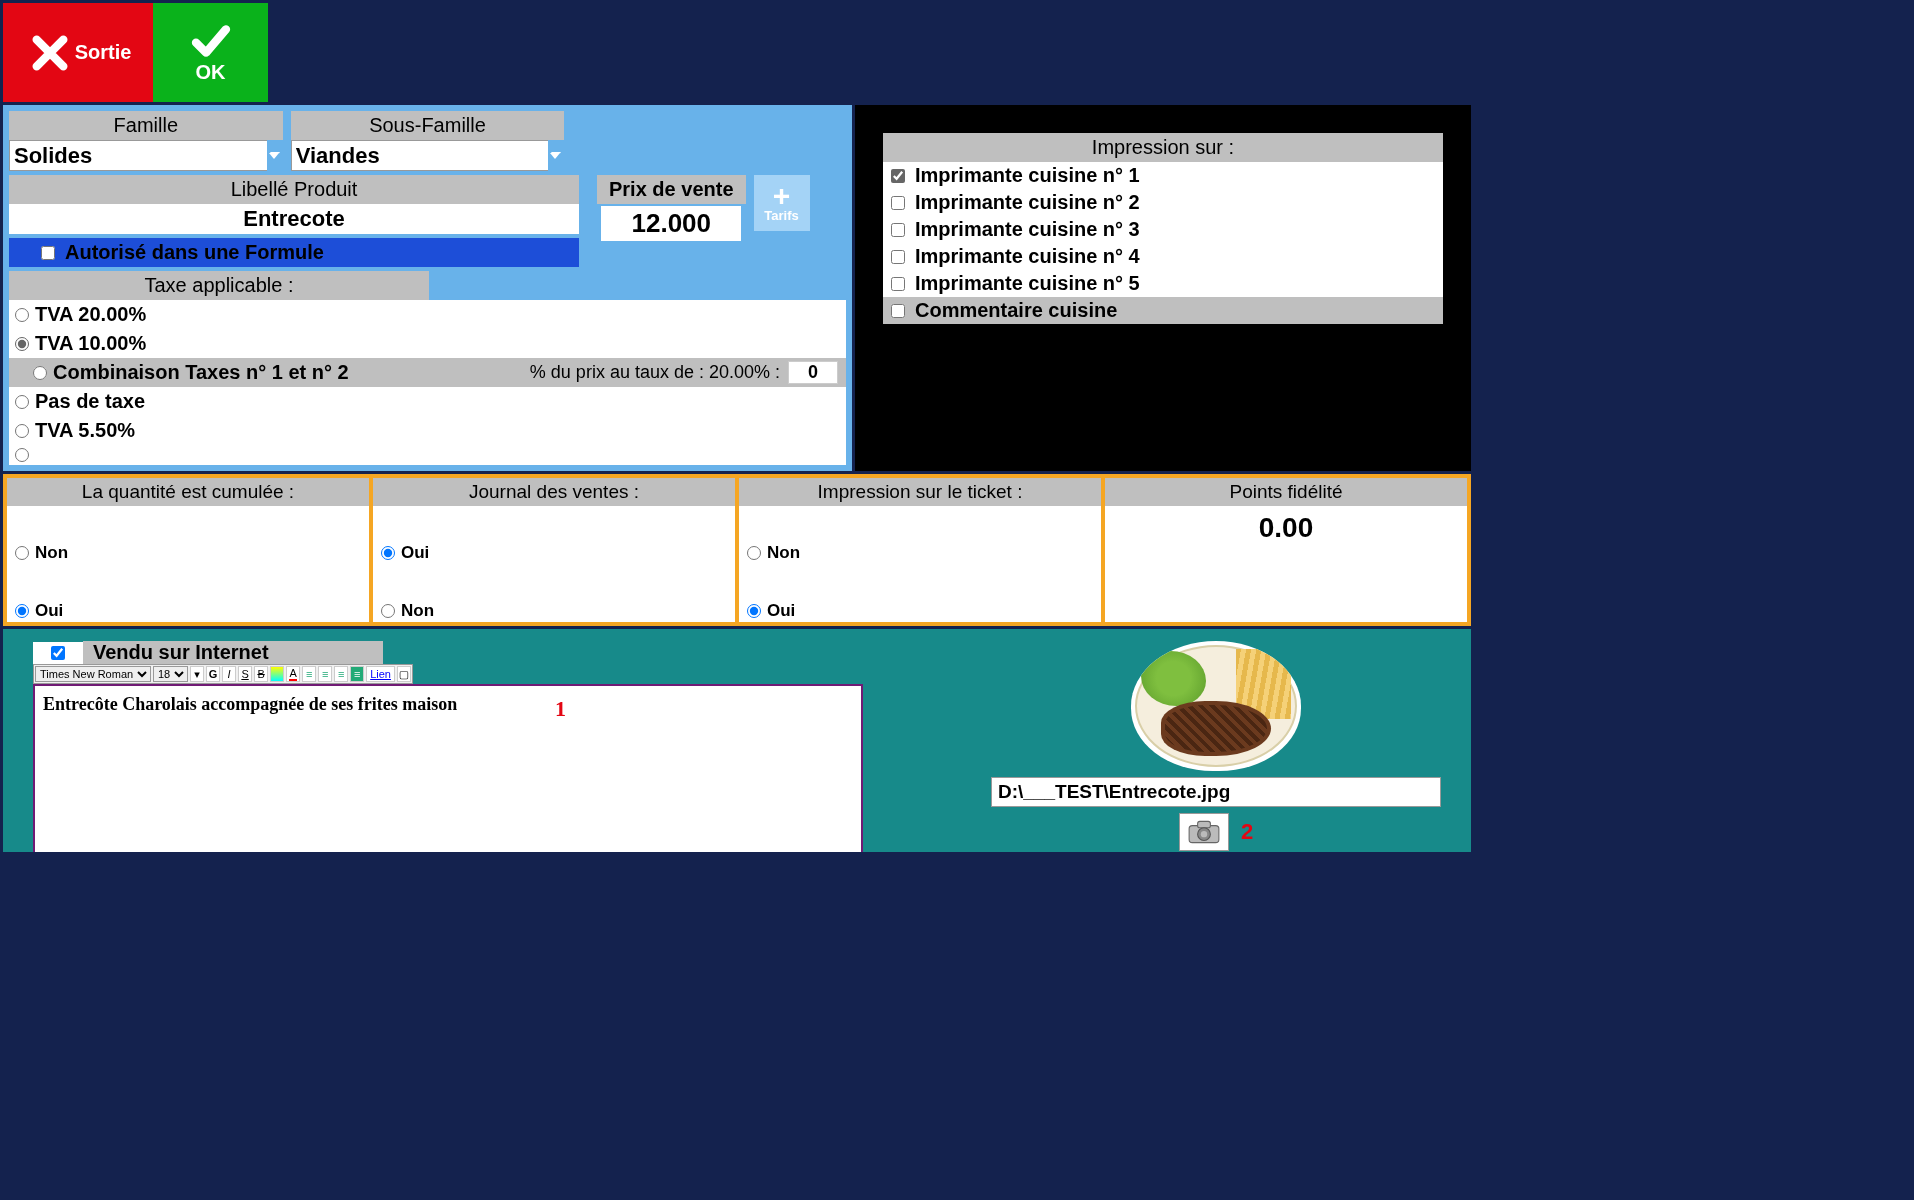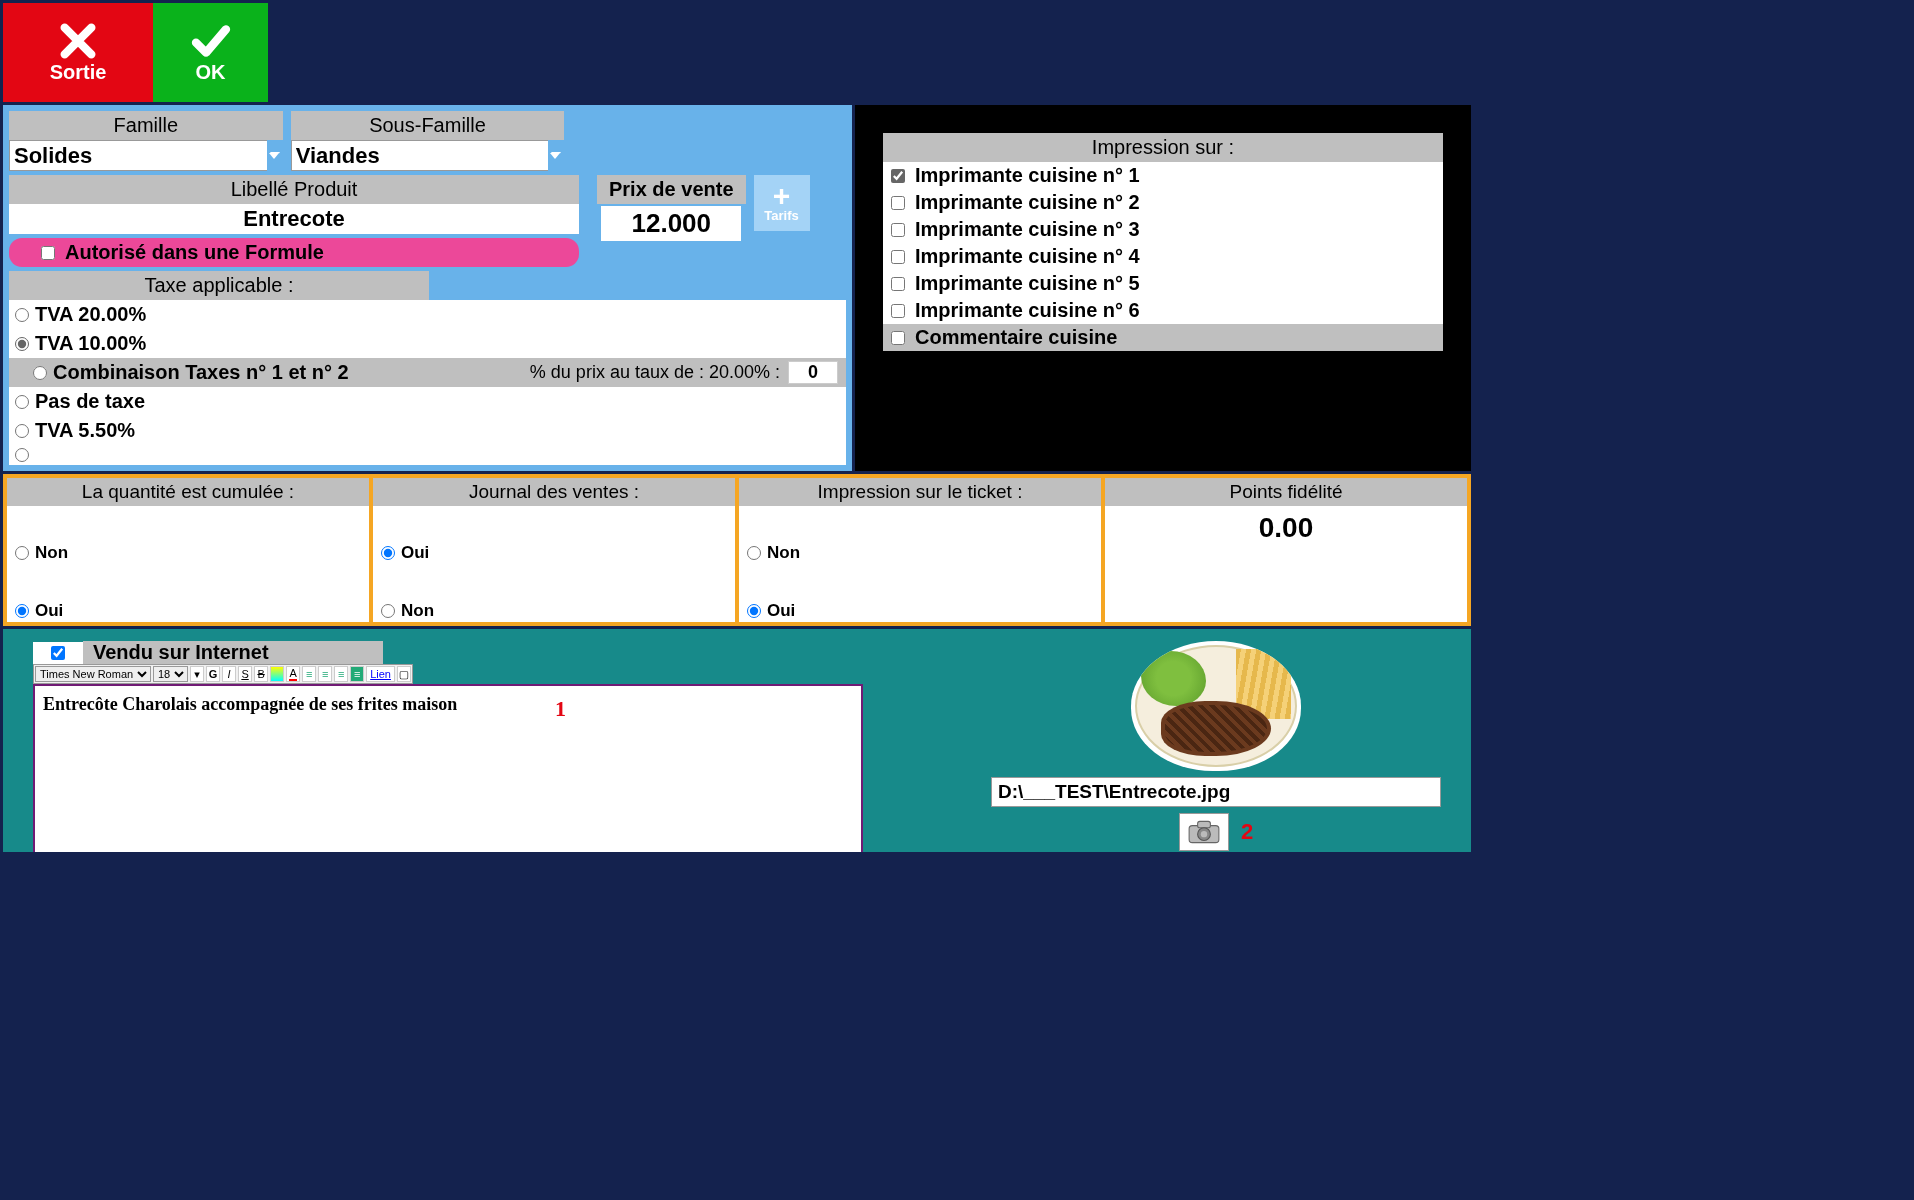--- a/index.html
+++ b/index.html
@@ -1,34 +1,34 @@
 <!DOCTYPE html>
 <html><head>
   <meta charset="utf-8">
   <style>
     * { box-sizing: border-box; margin: 0; padding: 0; }
     body { font-family: Arial, sans-serif; background: #14224e; width: 1474px; height: 852px; font-size: 18px; }
     .top-bar { display: flex; height: 105px; border: 3px solid #14224e; }
-    .btn-exit { width: 150px; background: #e30613; color: #fff; display: flex; flex-direction: column; align-items: center; justify-content: center; font-size: 20px; font-weight: bold; cursor:pointer;}
+    .btn-exit { width: 150px; background: #e30613; color: #fff; display: flex; flex-direction: row; align-items: center; justify-content: center; font-size: 20px; font-weight: bold; cursor:pointer;}
     .btn-exit svg, .btn-ok svg { width: 50px; height: 40px; }
     .title { flex: 1; background: #4156a6; color: #fff; display: flex; align-items: center; justify-content: center; font-size: 42px; font-family: "Times New Roman", serif; font-weight: bold; }
     .btn-ok { width: 115px; background: #0ab21b; color: #fff; display: flex; flex-direction: column; align-items: center; justify-content: center; font-size: 20px; font-weight: bold; cursor:pointer;}
     .mid { display: flex; }
     .left-blue { width: 855px; background: #68b2ea; padding: 6px; border: 3px solid #14224e; border-top: none;}
     .right-pink { flex: 1; background: #000000; padding: 28px; border: 3px solid #14224e; border-top:none; border-left:none;}
     .hdr { background: #bfbfbf; font-weight: normal; text-align: center; padding: 3px 4px; font-size: 20px;}
     .sel { width: 100%; background: #fff; border: 1px solid #999; font-size: 22px; font-weight: bold; padding: 2px 4px; appearance: none;}
     .sel-wrap { position: relative; }
     .sel-wrap::after { content: ""; position: absolute; right: 4px; top: 50%; transform: translateY(-50%); border-left: 5px solid transparent; border-right: 5px solid transparent; border-top: 6px solid #fff; background:#68b2ea; width:0; height:0; pointer-events:none; }
     .sel-wrap .arrow { position: absolute; right:0; top:0; bottom:0; width:16px; background:#68b2ea; pointer-events:none; display:flex; align-items:center; justify-content:center;}
     .sel-wrap .arrow::after { content:""; border-left:5px solid transparent; border-right:5px solid transparent; border-top:7px solid #fff;}
     .row { display: flex; gap: 8px; }
     .col { flex: 1; }
     .white-box { background: #fff; padding: 2px 6px; font-weight: bold; font-size: 22px; text-align: center;}
-    .chk-row { display: flex; align-items: center; gap: 10px; font-weight: bold; font-size: 20px; background:#ec4899; padding:3px 6px;border-radius:13px; }
+    .chk-row { display: flex; align-items: center; gap: 10px; font-weight: bold; font-size: 20px; background:#1d4ed8; padding:3px 6px; }
     .tax-section { margin-top: 4px; }
     .tax-list { background: #fff; }
     .tax-row { display: flex; align-items: center; padding: 3px 6px; font-weight: bold; font-size: 20px; border-bottom: 0; gap: 6px;}
     .tax-row.gray { background: #bfbfbf; }
     .tax-input { width:50px; text-align:center; background:#fff; border:1px solid #ccc; font-size:18px; font-weight:bold;}
     .price-block { margin-left: 10px; }
     .price-hdr { background:#bfbfbf; font-weight:bold; text-align:center; padding:3px 12px; font-size:20px;}
     .price-val { background:#fff; font-weight:bold; text-align:center; font-size:26px; padding:2px 2px; width:140px; margin: 2px auto 0;}
     .tarifs-btn { width:56px; height:56px; background:#a4d3f6; color:#fff; display:flex; flex-direction:column; align-items:center; justify-content:center; font-size:13px; font-weight:bold; cursor:pointer;}
     .tarifs-btn .plus { font-size:30px; line-height:24px;}
@@ -170,24 +170,20 @@
           <span>Imprimante cuisine n° 3</span>
         </div>
       <div class="imp-row">
           <input type="checkbox" style="">
           <span>Imprimante cuisine n° 4</span>
         </div>
       <div class="imp-row">
           <input type="checkbox" style="">
           <span>Imprimante cuisine n° 5</span>
         </div>
-      <div class="imp-row">
-          <input type="checkbox" style="">
-          <span>Imprimante cuisine n° 6</span>
-        </div>
       <div class="imp-row gray">
           <input type="checkbox" style="">
           <span>Commentaire cuisine</span>
         </div>
     </div>
   </div>
 </div>
 
 <div class="orange-bar">
   <div class="orange-col">

